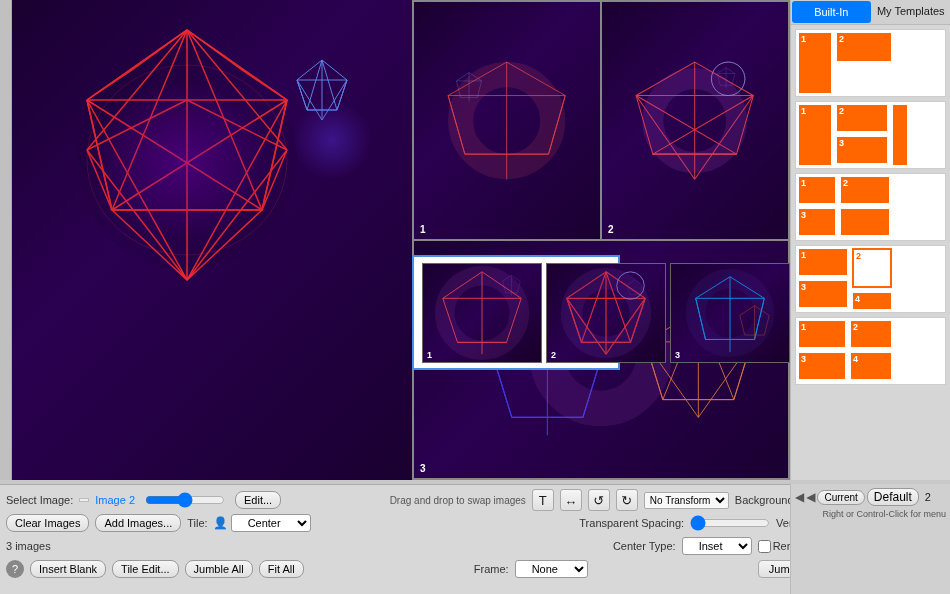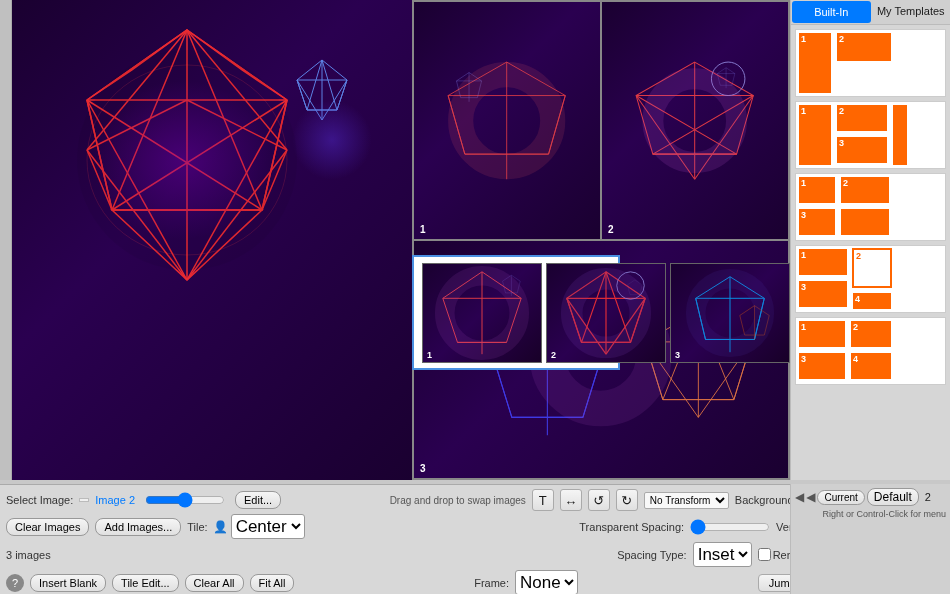--- a/index.html
+++ b/index.html
@@ -207,22 +207,22 @@
       padding: 2px 8px;
       font-size: 11px;
       border: 1px solid #999;
       background: linear-gradient(to bottom, #f5f5f5, #e0e0e0);
       border-radius: 8px;
       cursor: pointer;
       white-space: nowrap;
     }
 
     select.ctrl-select {
-      font-size: 17px;
-      padding: 1px 0;
+      font-size: 11px;
+      padding: 1px 12px;
       border: 1px solid #999;
       border-radius: 3px;
       background: white;
       cursor: pointer;
     }
 
     input[type="range"].slider {
       width: 80px;
       height: 14px;
     }
@@ -713,40 +713,40 @@
 
       <span class="ctrl-label">Vertical Spacing:</span>
       <input type="range" class="slider" min="0" max="100" value="0" style="">
     </div>
 
     <div class="ctrl-row">
       <span class="ctrl-label">3 images</span>
 
       <div class="spacer-h"></div>
 
-      <span class="ctrl-label">Spacing Type:</span>
+      <span class="ctrl-label">Center Type:</span>
       <select class="ctrl-select">
         <option>Inset</option>
       </select>
 
       <div class="checkbox-area">
         <input type="checkbox" style="">
         <span class="ctrl-label">Render Empty Tiles</span>
       </div>
 
       <button class="render-btn">Render</button>
     </div>
 
     <div class="ctrl-row bottom-footer">
       <div class="help-icon">?</div>
 
       <button class="ctrl-btn">Insert Blank</button>
       <button class="ctrl-btn">Tile Edit...</button>
 
-      <button class="ctrl-btn">Clear All</button>
+      <button class="ctrl-btn">Jumble All</button>
       <button class="ctrl-btn">Fit All</button>
 
       <div class="spacer-h"></div>
 
       <span class="ctrl-label">Frame:</span>
       <select class="ctrl-select">
         <option>None</option>
       </select>
 
       <div class="spacer-h"></div>

